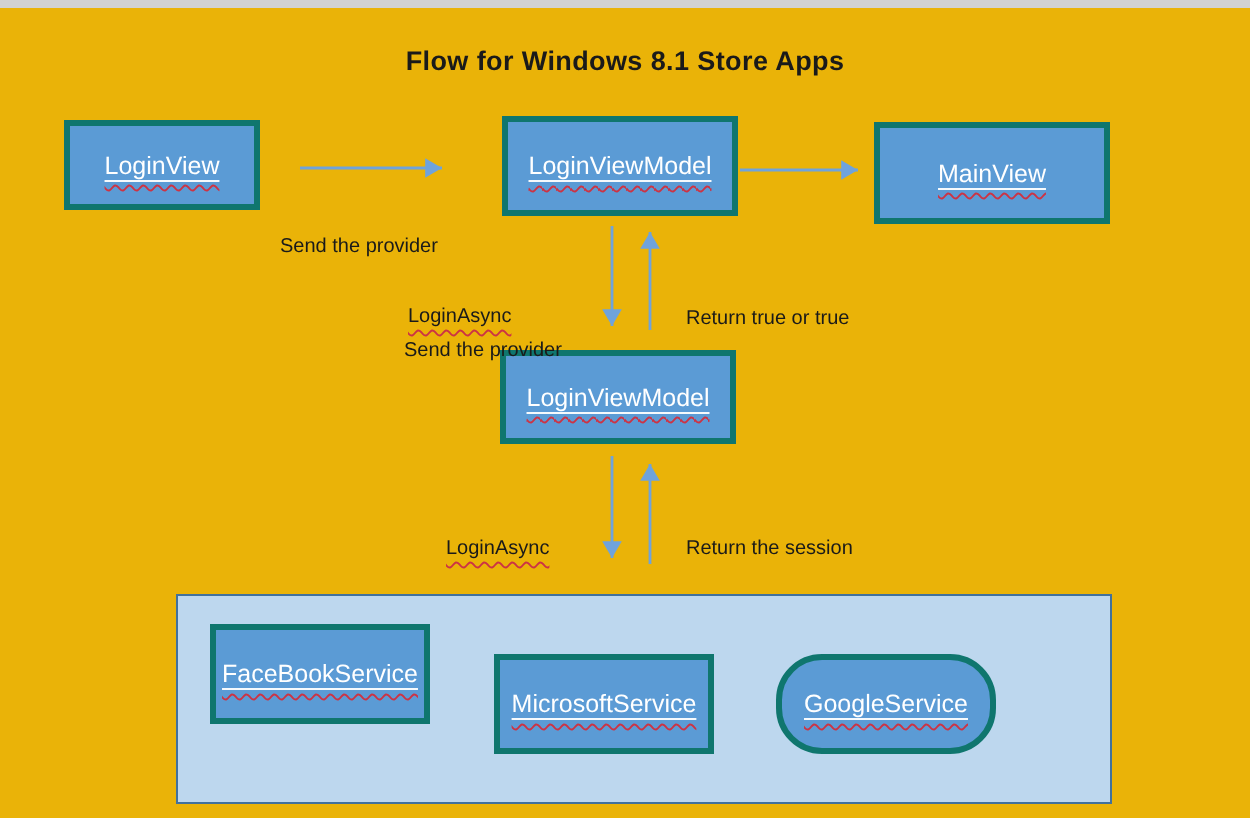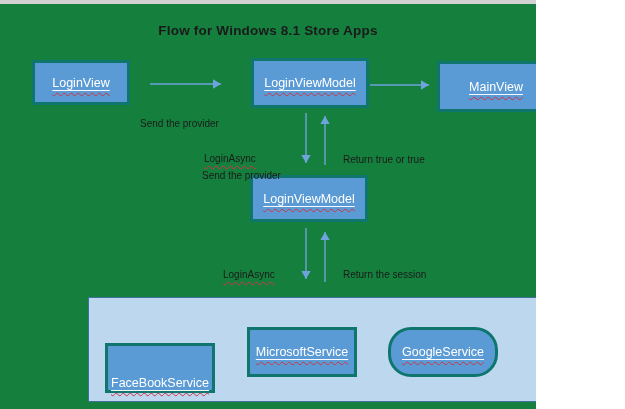--- a/index.html
+++ b/index.html
@@ -1,17 +1,17 @@
 <!DOCTYPE html>
 <html><head>
 <meta charset="utf-8">
 <style>
   html,body{margin:0;padding:0;background:#fff;}
   .stage{
-    position:relative;width:536px;height:409px;background:#15803d;
+    position:relative;width:625px;height:409px;background:#eab308;
     font-family:"Liberation Sans",sans-serif;overflow:hidden;
   }
   .top-bar{position:absolute;left:0;top:0;width:625px;height:4px;background:#d2d2d2;}
   .title{
     position:absolute;left:0;right:0;top:23px;text-align:center;
     font-size:13.5px;font-weight:700;color:#1a1a1a;letter-spacing:.2px;
   }
   .node{
     position:absolute;background:#5b9bd5;border:3px solid #0f766e;
     display:flex;align-items:center;justify-content:center;
@@ -21,21 +21,21 @@
   .u-white{text-decoration:underline solid rgba(255,255,255,.95);text-underline-offset:3px;}
   .u-wavy{text-decoration:underline wavy #cc3344;text-decoration-thickness:1px;text-underline-offset:5px;}
   .n-loginview{left:32px;top:60px;width:98px;height:45px;}
   .n-loginviewmodel{left:251px;top:58px;width:118px;height:50px;}
   .n-mainview{left:437px;top:61px;width:118px;height:51px;}
   .n-sessionprovider{left:250px;top:175px;width:118px;height:47px;}
   .services{
     position:absolute;left:88px;top:297px;width:468px;height:105px;
     background:#bdd7ee;border:1px solid #41719c;box-sizing:border-box;
   }
-  .n-facebook{left:105px;top:343px;width:110px;height:50px;align-items:flex-end;}
+  .n-facebook{left:105px;top:312px;width:110px;height:50px;}
   .n-microsoft{left:247px;top:327px;width:110px;height:50px;}
   .n-google{left:388px;top:327px;width:110px;height:50px;border-radius:23px;}
   .lbl{
     position:absolute;color:#1a1a1a;font-size:10px;white-space:nowrap;margin-top:23px;
   }
   .lbl.sp{text-decoration:underline wavy #cc3344;text-decoration-thickness:1px;text-underline-offset:3px;}
   .l-send-top{left:140px;top:95px;}
   .l-loginasync-mid{left:204px;top:130px;}
   .l-send-mid{left:202px;top:147px;}
   .l-return-tf{left:343px;top:131px;}

